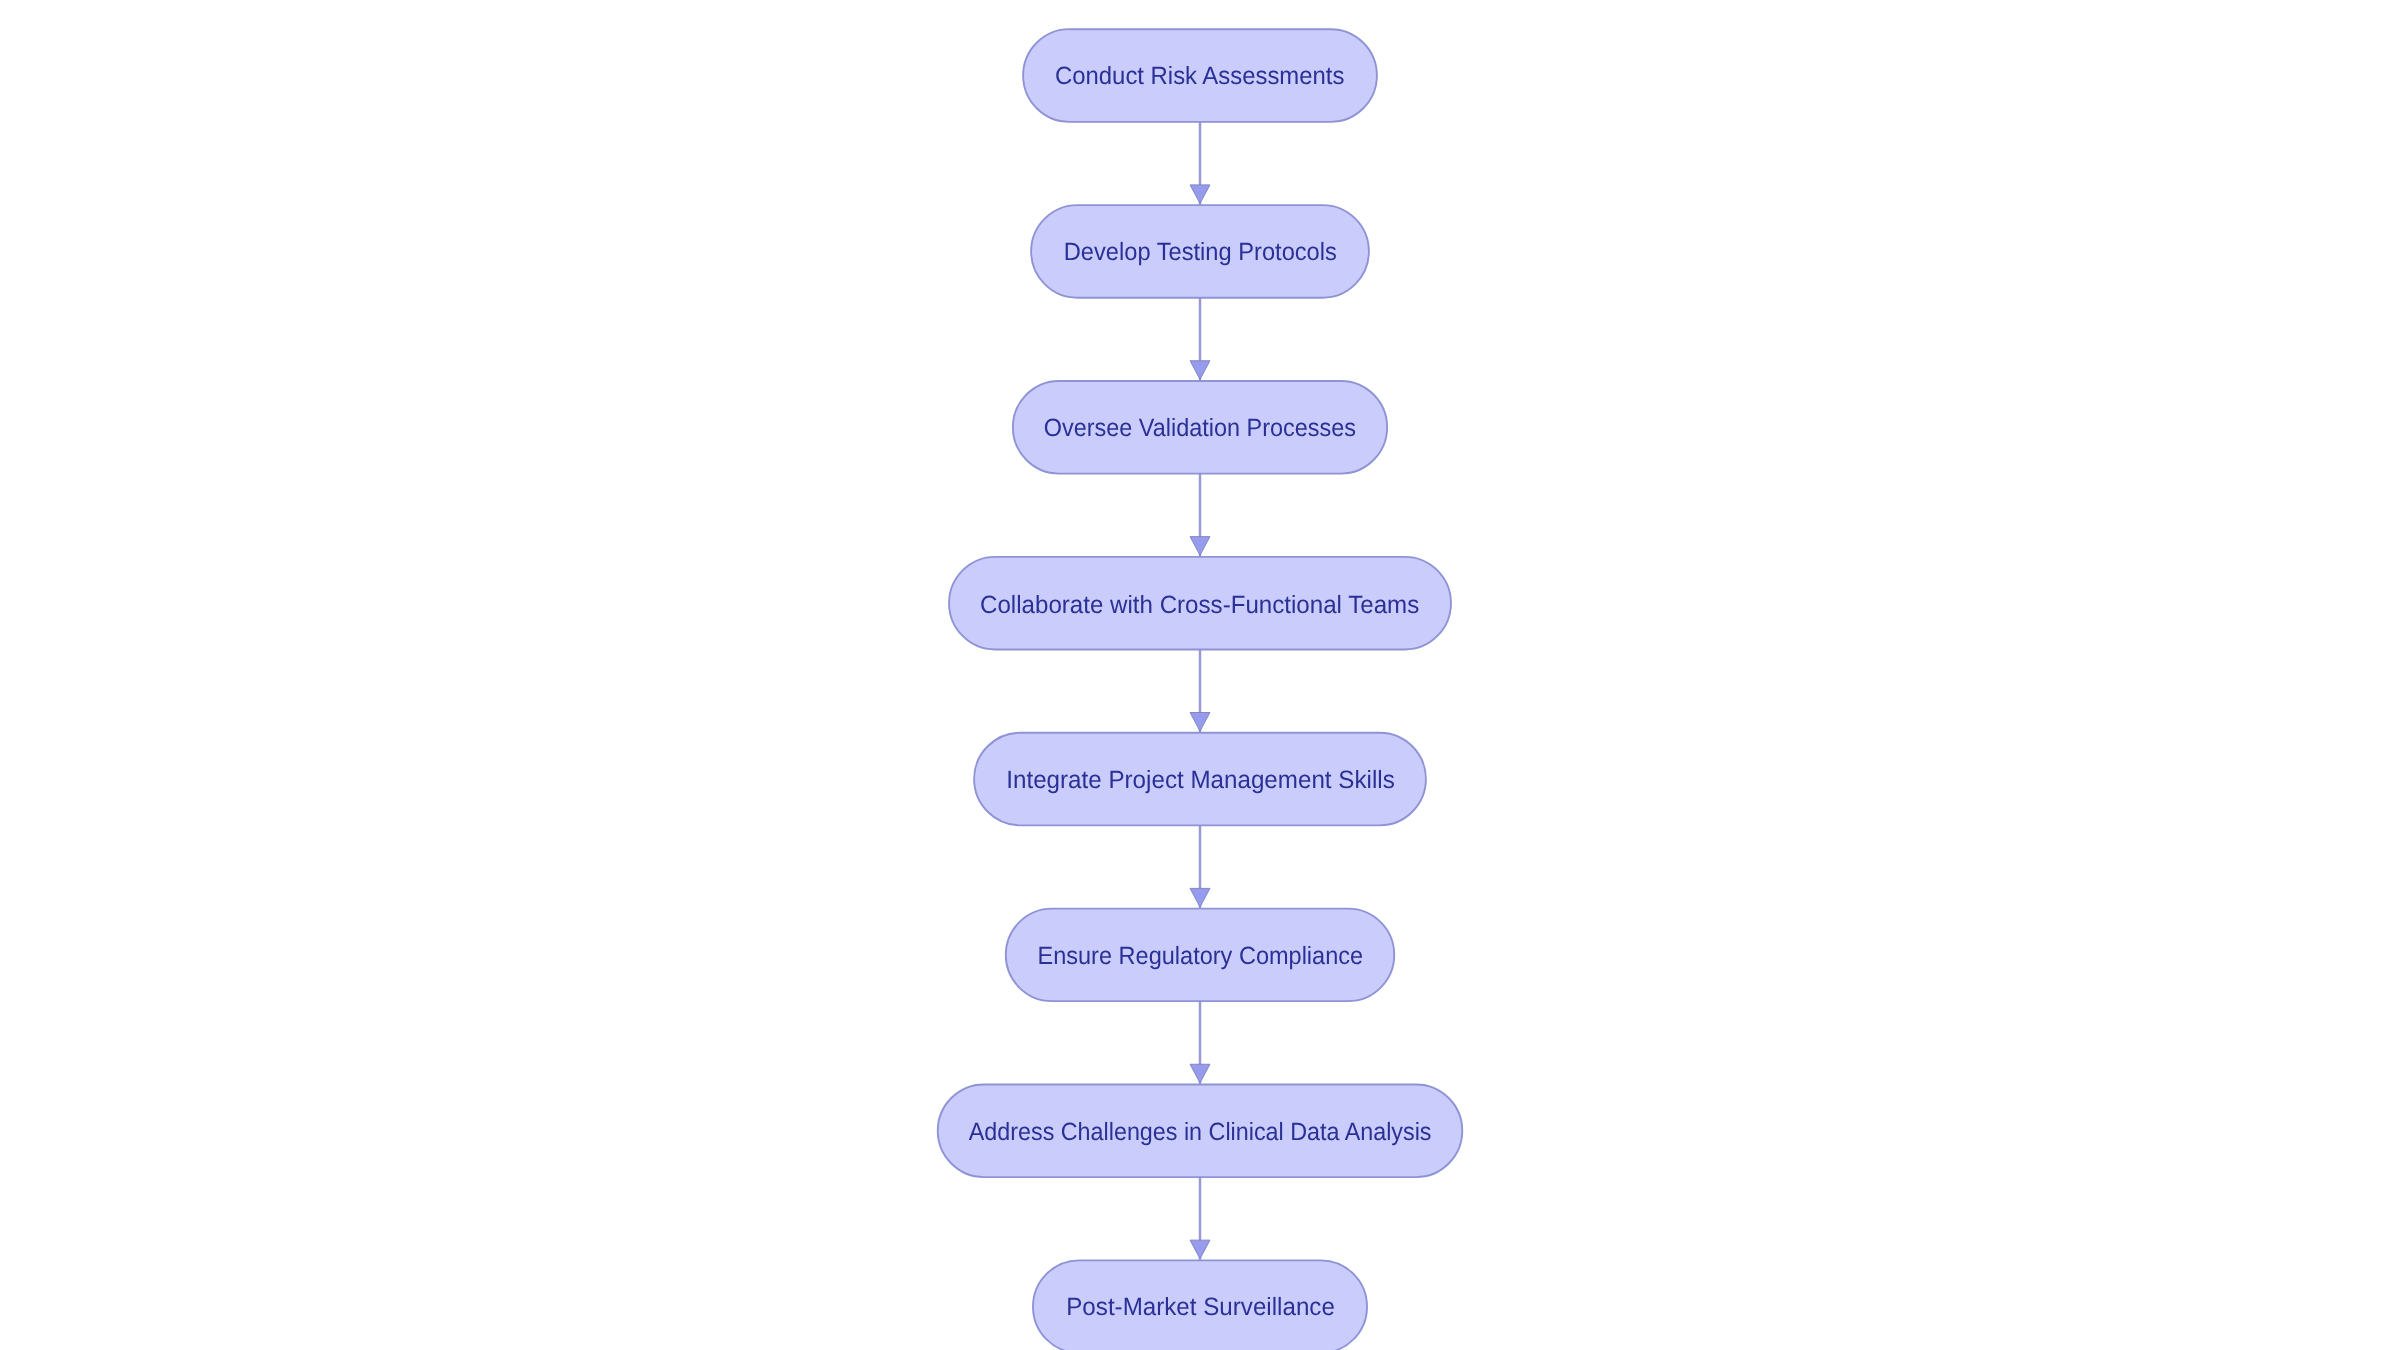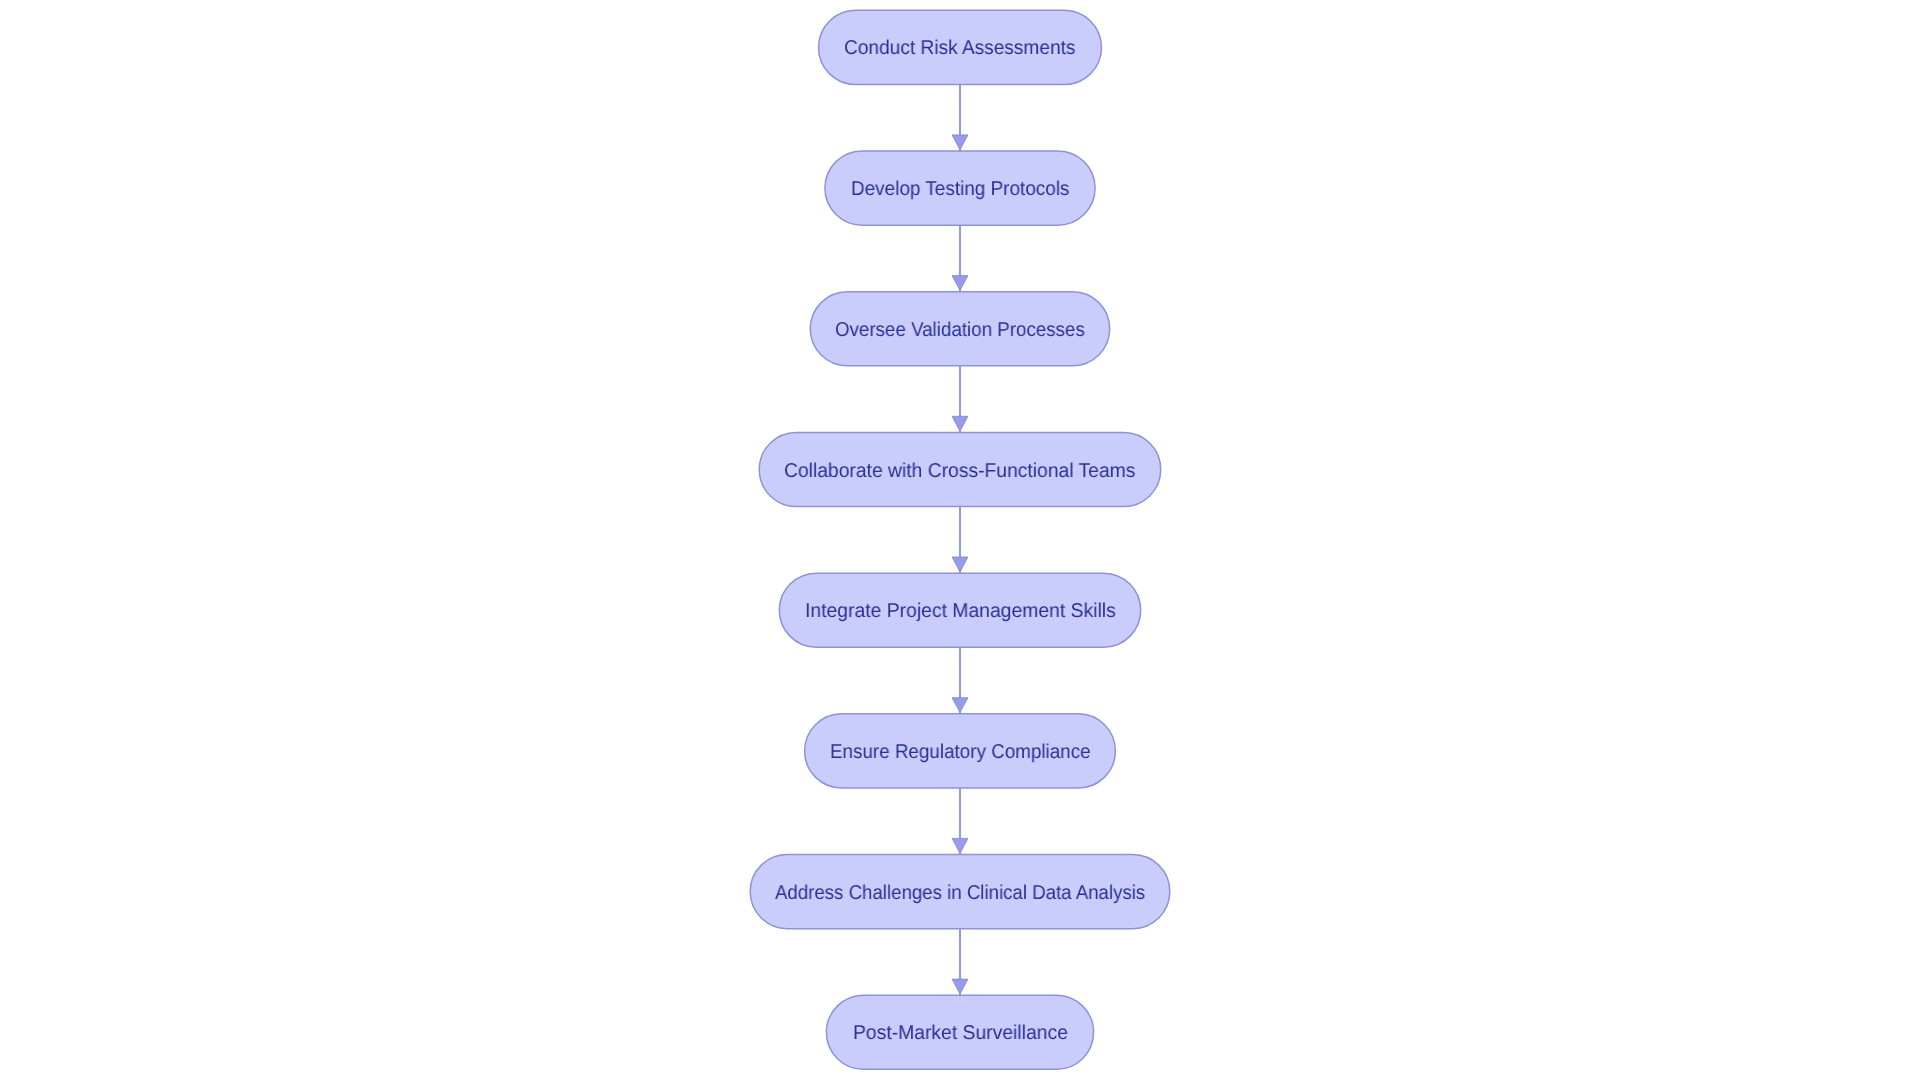--- a/index.html
+++ b/index.html
@@ -1,17 +1,17 @@
 <!DOCTYPE html>
 <html><head>
 <meta charset="utf-8">
 <title>Flowchart</title>
 <style>
   html,body{margin:0;padding:0;background:#ffffff;width:1920px;height:1080px;overflow:hidden;}
-  #flow-root{position:relative;width:1920px;height:1049px;background:#ffffff;}
+  #flow-root{position:relative;width:1920px;height:1049px;background:#ffffff;margin-top:13px;}
   #flow-svg{position:absolute;left:0;top:0;width:1920px;height:1080px;}
   #labels{position:absolute;left:0;top:0;width:1920px;height:1080px;pointer-events:none;}
   .node-label{
     position:absolute;
     font-family:"Liberation Sans", sans-serif;
     font-size:20px;
     line-height:20px;
     color:#2a3096;
     white-space:nowrap;
     -webkit-font-smoothing:antialiased;

